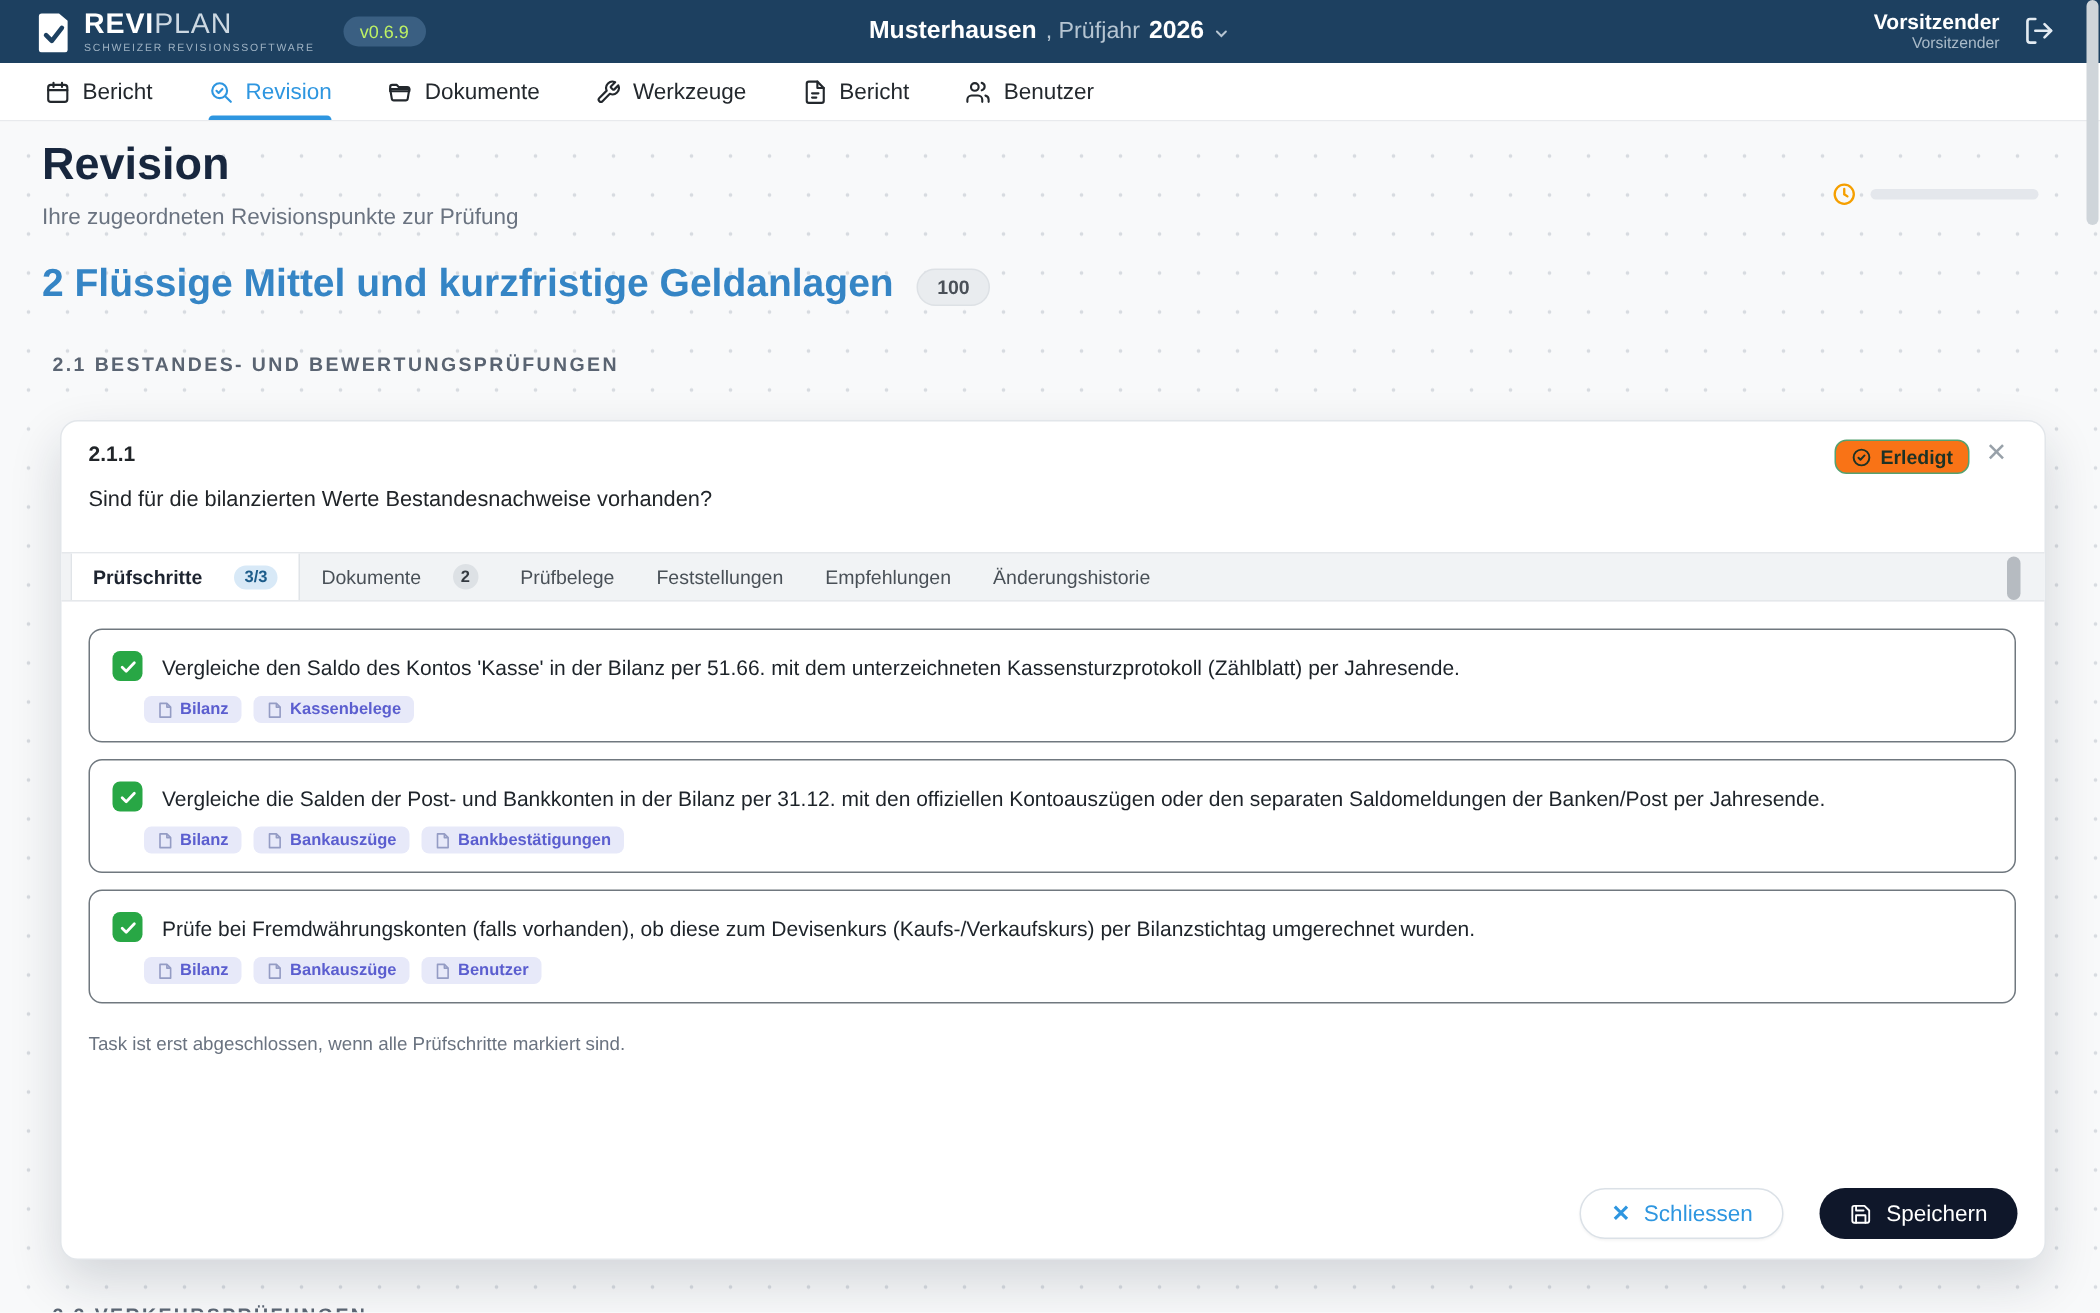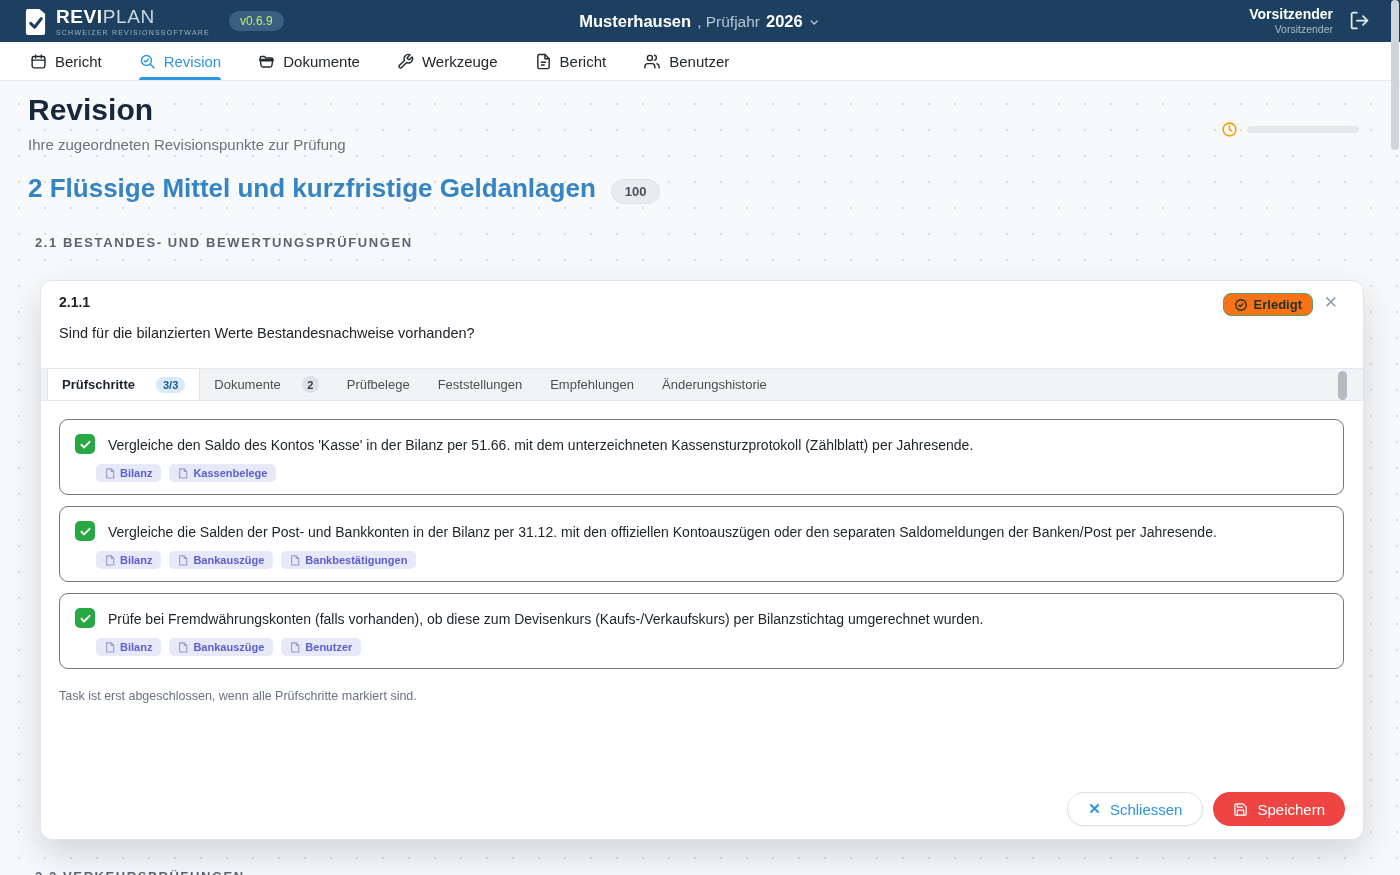--- a/index.html
+++ b/index.html
@@ -96,21 +96,21 @@
     padding:3px 9px; font-size:11px; font-weight:bold; color:#5b5ecf; cursor:pointer; }
   .tag .ticon { display:flex; opacity:.8; }
 
   .note { position:absolute; left:18px; top:408px; font-size:12.5px; color:#6a7380; }
   .modal-footer { position:absolute; right:18px; bottom:13px; display:flex; gap:10px; }
   .btn { display:flex; align-items:center; gap:9px; height:34px; padding:0 20px; border-radius:17px;
     font-size:15px; cursor:pointer; }
   .btn-close { background:#fff; border:1px solid #dbe1e7; color:var(--accent,#2e96e0);
     box-shadow:0 1px 2px rgba(0,0,0,.05); }
   .btn-close .bx { font-size:15px; font-weight:bold; }
-  .btn-save { background:#ef4444; border:none; color:#fff; }
+  .btn-save { background:#0f172a; border:none; color:#fff;margin-left:14px; }
   .btn-save svg { display:block; }
 
   .page-scrollbar { position:absolute; right:1px; top:0; width:8px; height:150px;
     background:#cfd5da; border-radius:4px; z-index:20; cursor:pointer; }
 </style>
 </head>
 <body>
 
 <header class="topbar">
   <div class="brand">

